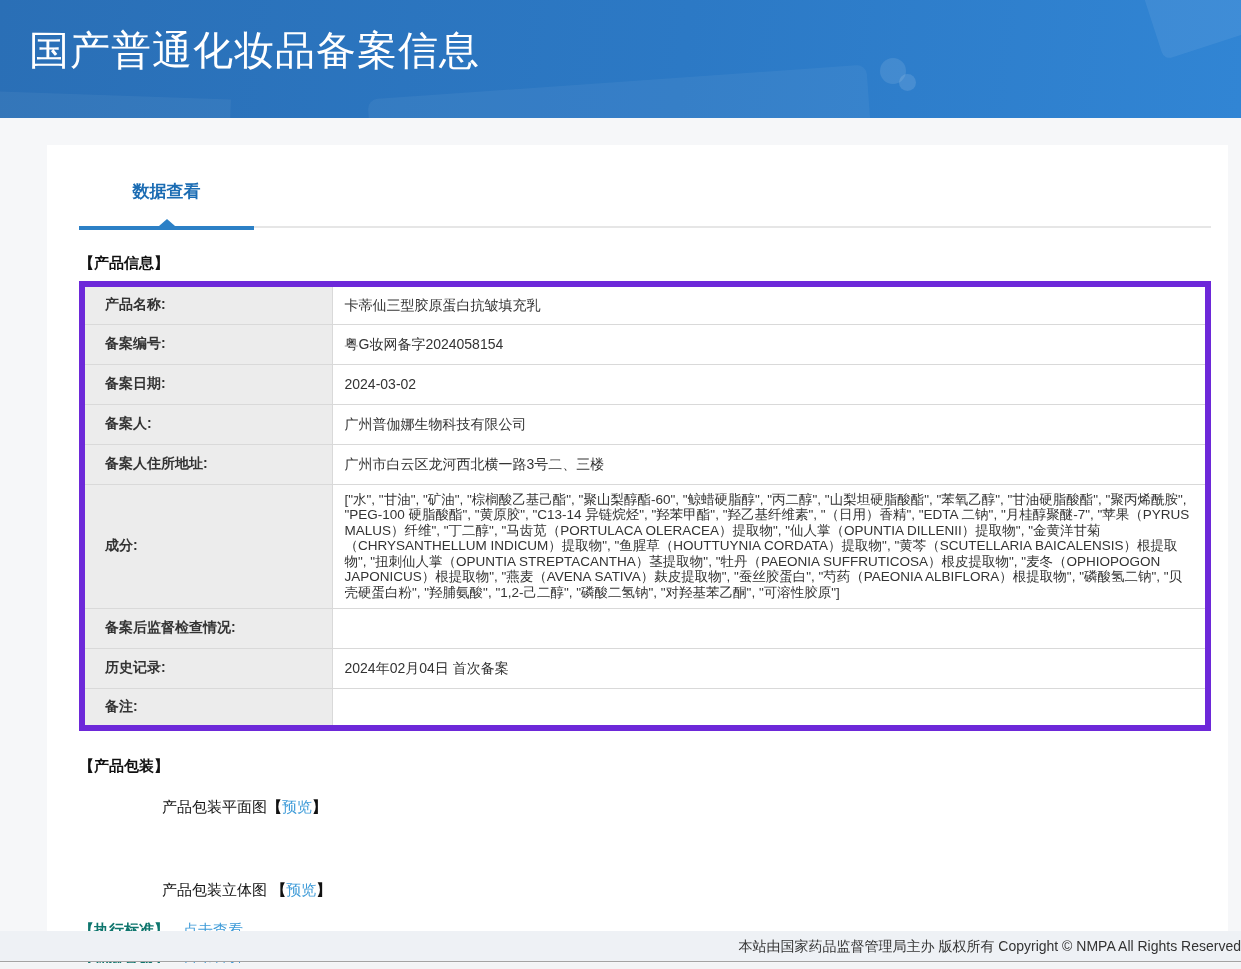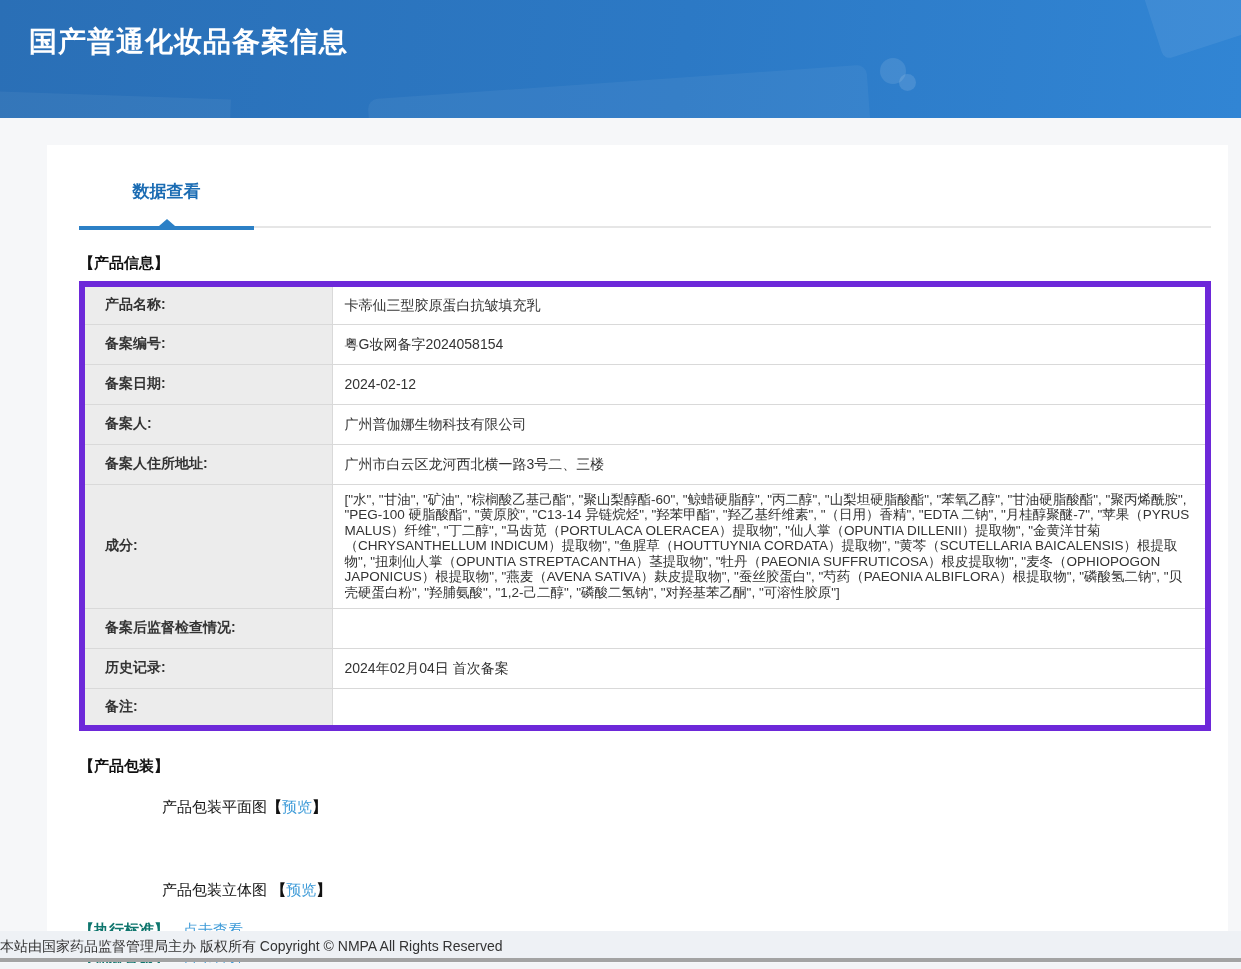--- a/index.html
+++ b/index.html
@@ -13,21 +13,21 @@
 
   
   .banner {
     position: absolute; left: 0; top: 0;
     width: 1241px; height: 118px;
     background: linear-gradient(97deg, #2a6fb6 0%, #2c79c5 55%, #3185d4 100%);
     overflow: hidden;
   }
   .banner-title {
     position: absolute; left: 29px; top: 23px;
-    color: #ffffff; font-size: 28px; font-weight: bold;
+    color: #ffffff; font-size: 40px; font-weight: normal;
     letter-spacing: 1px;
   }
   .deco { position: absolute; background: rgba(255,255,255,0.08); }
   .deco-circle-lg { left: 880px; top: 58px; width: 26px; height: 26px; border-radius: 50%; background: rgba(255,255,255,0.10); }
   .deco-circle-sm { left: 899px; top: 74px; width: 17px; height: 17px; border-radius: 50%; background: rgba(255,255,255,0.12); }
   .deco-blob {
     left: 370px; top: 82px; width: 500px; height: 90px;
     background: rgba(255,255,255,0.05);
     transform: rotate(-4deg); border-radius: 10px;
   }
@@ -125,22 +125,22 @@
   .bottom-line .bl-title { font-weight: bold; color: #0f766e; }
   .bottom-line a.link { margin-left: 14px; }
   .bottom-line.first { margin-top: 21px; }
   .gap-second { margin-top: 13px; }
 
   
   .footer {
     position: absolute; left: 0; top: 931px;
     width: 1241px; height: 31px;
     background: #eef1f5;
-    border-bottom: 4px solid #a3a3a3;
-    text-align: left; line-height: 31px;
+    border-bottom: 1px solid #a3a3a3;
+    text-align: right; line-height: 31px;
     font-size: 14px; color: #333;
   }
   .sub-footer {
     position: absolute; left: 0; top: 963px;
     width: 1241px; height: 6px; background: #f3f4f6;
   }
 </style>
 </head>
 <body>
 
@@ -172,21 +172,21 @@
           <tr>
         <td class="lbl">产品名称:</td>
         <td class="val">卡蒂仙三型胶原蛋白抗皱填充乳</td>
       </tr>
       <tr>
         <td class="lbl">备案编号:</td>
         <td class="val">粤G妆网备字2024058154</td>
       </tr>
       <tr>
         <td class="lbl">备案日期:</td>
-        <td class="val">2024-02-12</td>
+        <td class="val">2024-03-02</td>
       </tr>
       <tr>
         <td class="lbl">备案人:</td>
         <td class="val">广州普伽娜生物科技有限公司</td>
       </tr>
       <tr>
         <td class="lbl">备案人住所地址:</td>
         <td class="val">广州市白云区龙河西北横一路3号二、三楼</td>
       </tr>
       <tr>

